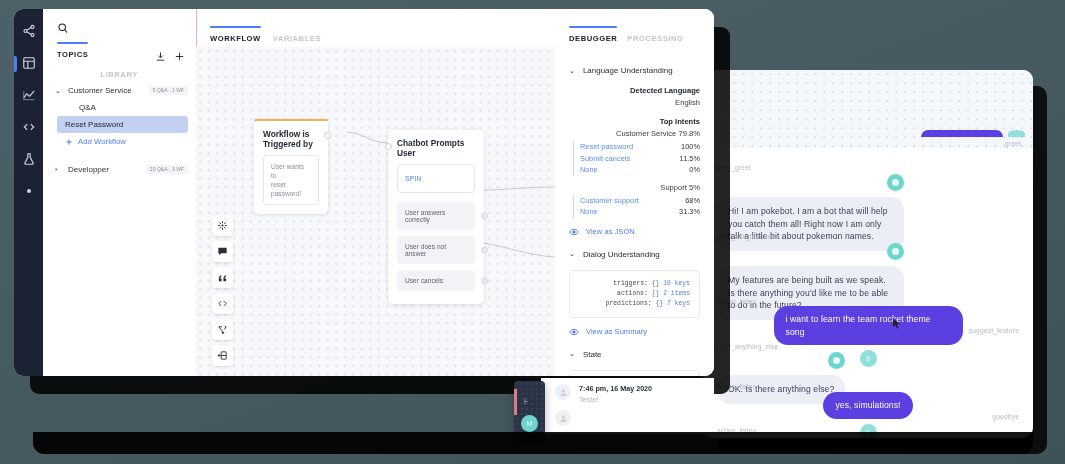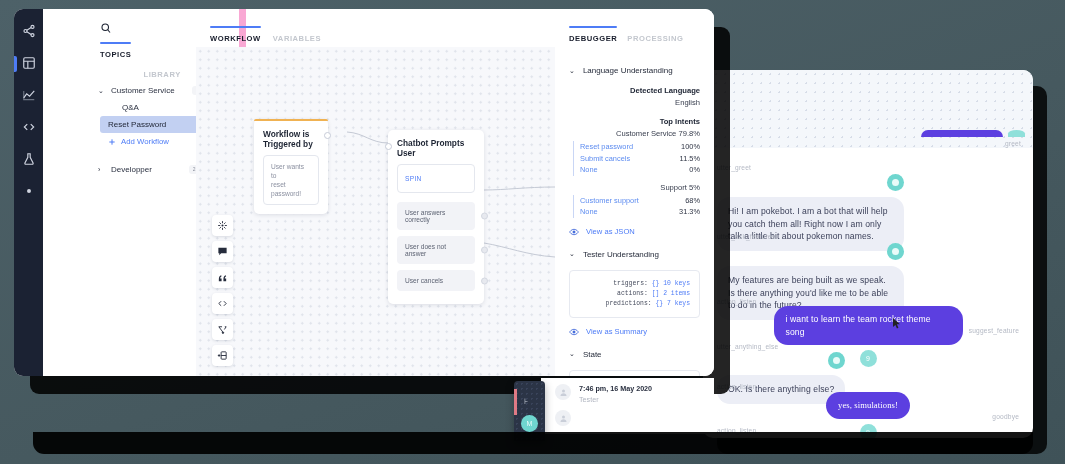--- a/index.html
+++ b/index.html
@@ -43,21 +43,21 @@
     background:#ffffff;border-radius:9px;overflow:hidden;
     box-shadow:16px 18px 0 0 rgba(0,0,0,.86);
   }
   .rail{position:absolute;left:0;top:0;width:29px;height:100%;background:#1b2233;
         display:flex;flex-direction:column;align-items:center;padding-top:14px;gap:17px;}
   .rail .ic{width:15px;height:15px;display:flex;align-items:center;justify-content:center;color:#cfd4e0;}
   .rail .ic svg{width:14px;height:14px;}
   .rail-active-bar{position:absolute;left:0;top:47px;width:2.5px;height:16px;background:#4e7cf6;border-radius:0 2px 2px 0;}
 
   .sidebar{position:absolute;left:29px;top:0;width:153px;height:100%;background:#fff;
-           border-right:7px solid #f9a8d4;padding-left:43px;}
+           border-right:1px solid #f9a8d4;}
   .search-wrap{height:38px;display:flex;align-items:center;padding-left:14px;}
   .tabs{display:flex;align-items:center;padding:0 11px 0 14px;height:19px;gap:12px;position:relative;}
   .tab{font-size:7.6px;font-weight:bold;letter-spacing:.55px;color:#171c2b;position:relative;padding-bottom:4px;}
   .tab.inactive{color:#c3c7ce;margin-top:40px;}
   .tab.active:after{content:"";position:absolute;left:0;right:0;top:-8px;height:2px;background:#4e7cf6;border-radius:2px;}
   .tab-actions{margin-left:auto;display:flex;align-items:center;gap:8px;color:#1d2433;}
   .tree{padding-top:16px;}
   .tree-row{display:flex;align-items:center;height:17px;padding-left:12px;padding-right:8px;gap:6px;font-size:8px;color:#2a3040;}
   .chev{width:7px;display:inline-block;color:#2a3040;font-size:7px;}
   .badge{margin-left:auto;font-size:4.9px;color:#8a8f9c;background:#f3f4f7;
@@ -179,21 +179,21 @@
     <div class="msg-row" style="left:14px;top:282px;display:flex;align-items:flex-end;gap:6px;">
       <div class="av">
           <div class="inner"></div>
         </div>
       <div class="bubble bot">OK. Is there anything else?</div>
     </div>
 
     <div class="msg-row" style="left:14px;top:313px;">
       <div class="evt">action_listen</div>
     </div>
-    <div class="msg-row" style="left:14px;top:322px;width:302px;display:flex;justify-content:flex-end;align-items:center;gap:5px;font-family:Liberation Serif, serif;">
+    <div class="msg-row" style="left:14px;top:322px;width:302px;display:flex;justify-content:flex-end;align-items:center;gap:5px;">
       <div class="bubble user">yes, simulations!</div>
       <div class="av user">9</div>
     </div>
     <div class="msg-row" style="left:14px;top:343px;width:302px;">
       <div class="evt r">goodbye</div>
     </div>
 
     <div class="msg-row" style="left:14px;top:357px;">
       <div class="evt">action_listen</div>
     </div>
@@ -436,21 +436,21 @@
       <div class="viewlink">
         <svg width="10" height="10" viewBox="0 0 24 24" fill="none" stroke="#3a63d8" stroke-width="2">
             <path d="M1.5 12s4-6.5 10.5-6.5S22.5 12 22.5 12 18.5 18.5 12 18.5 1.5 12 1.5 12z"></path>
             <circle cx="12" cy="12" r="2.6" fill="#3a63d8"></circle>
           </svg>
         <span>View as JSON</span>
       </div>
 
       <div class="sec-head">
         <span class="cv">⌄</span>
-        <span>Tester Understanding</span>
+        <span>Dialog Understanding</span>
       </div>
       <div class="code">
         <div><span>triggers:</span> <span class="k">{} 10 keys</span></div>
         <div><span>actions:</span> <span class="k">[] 2 items</span></div>
         <div><span>predictions:</span> <span class="k">{} 7 keys</span></div>
       </div>
 
       <div class="viewlink">
         <svg width="10" height="10" viewBox="0 0 24 24" fill="none" stroke="#3a63d8" stroke-width="2">
             <path d="M1.5 12s4-6.5 10.5-6.5S22.5 12 22.5 12 18.5 18.5 12 18.5 1.5 12 1.5 12z"></path>

